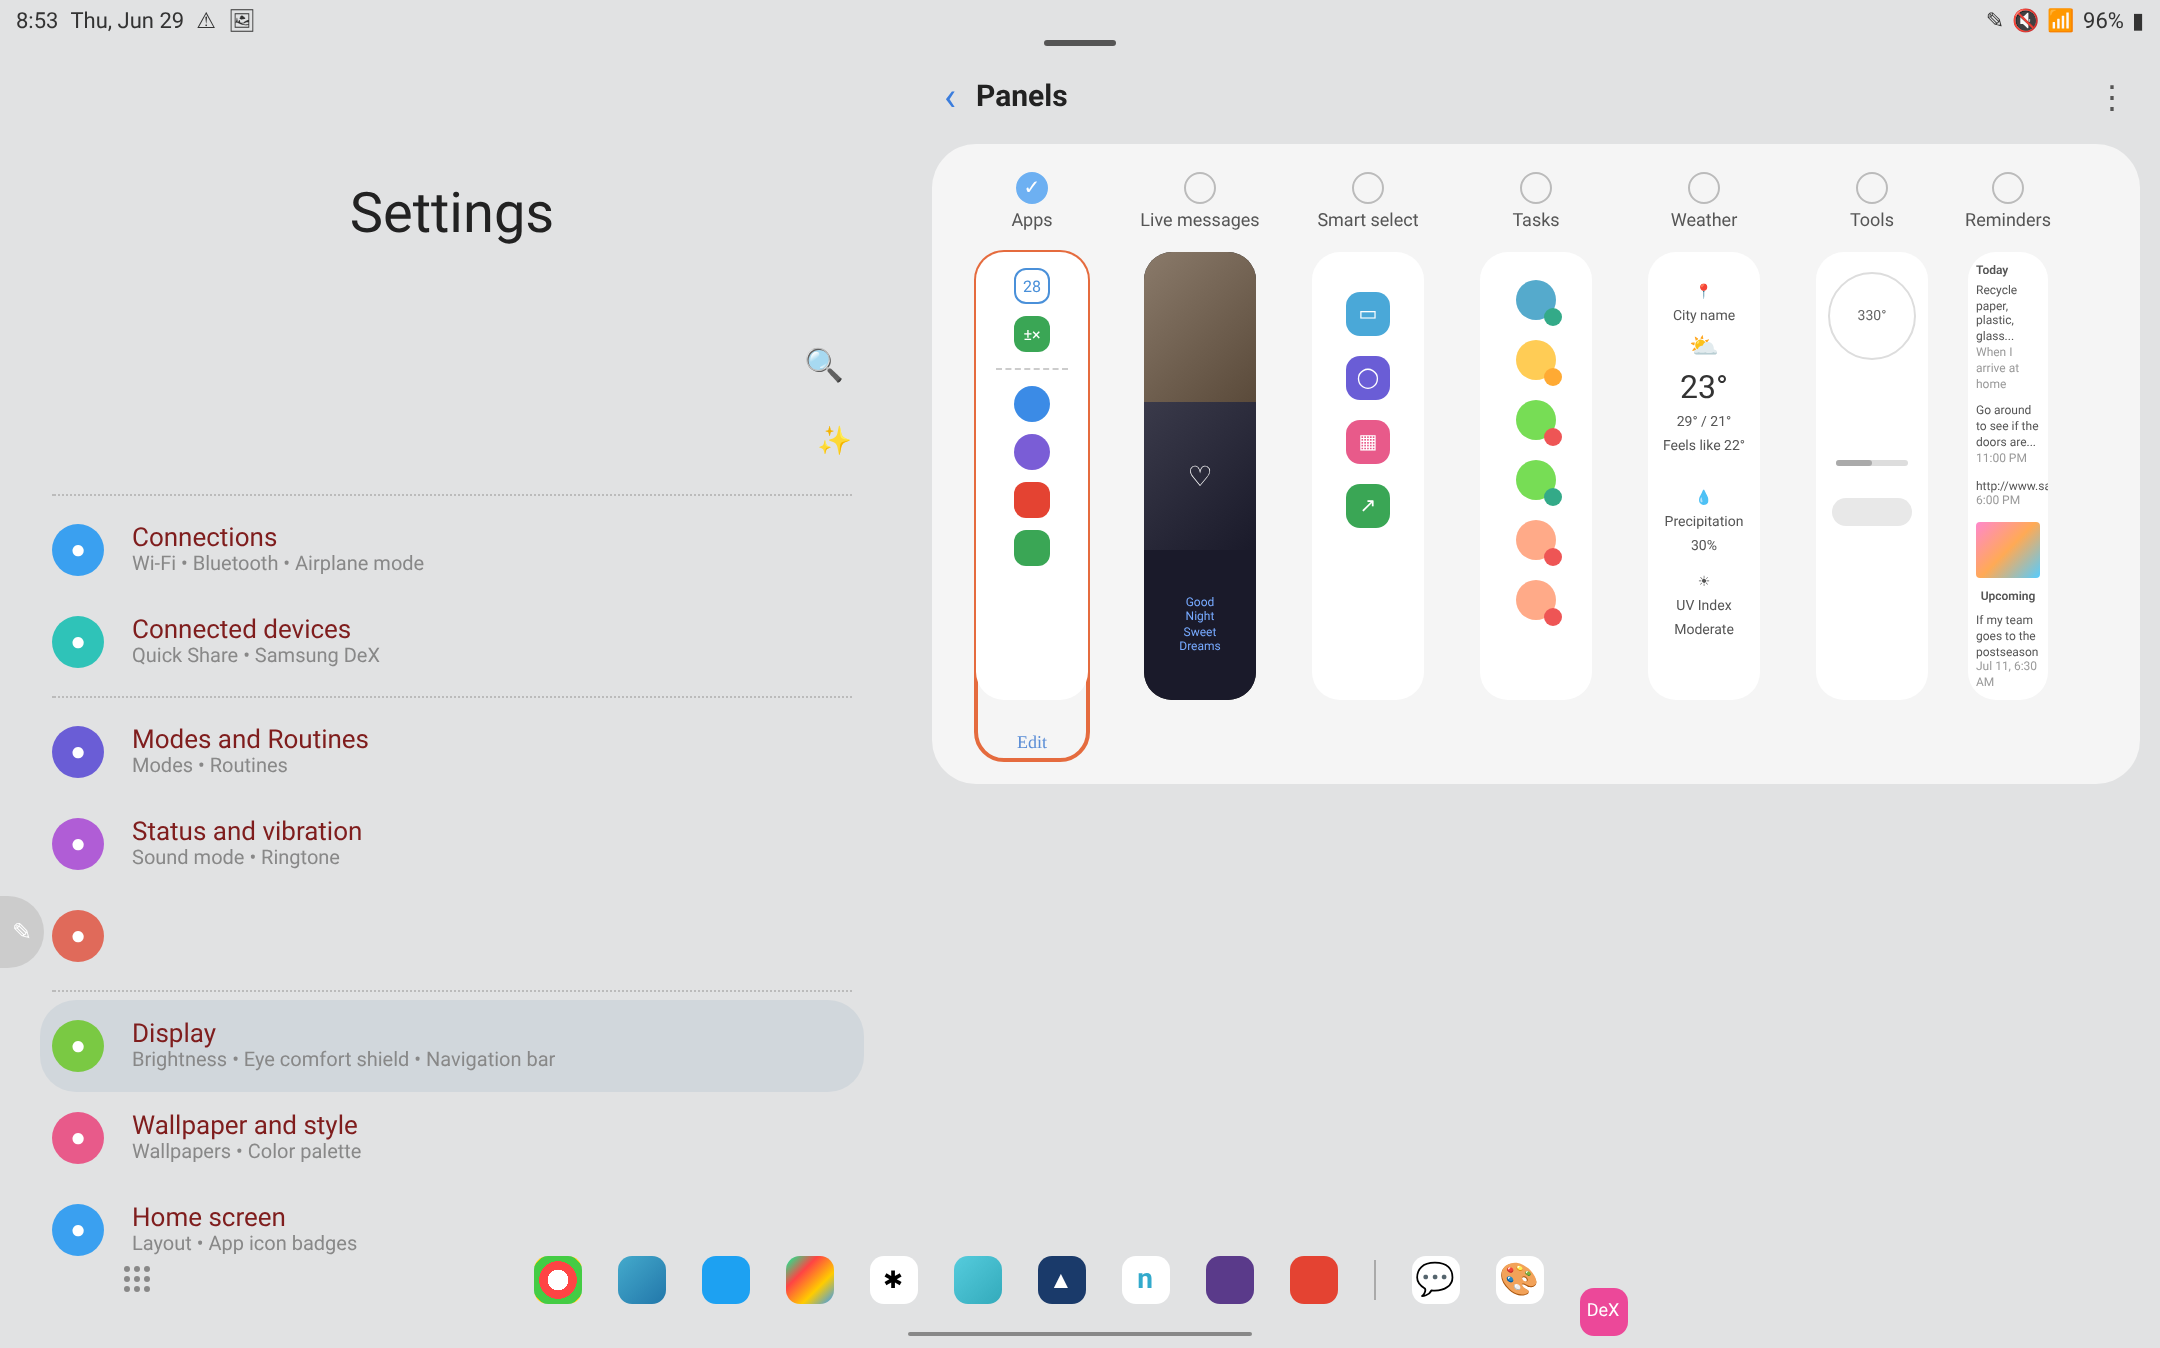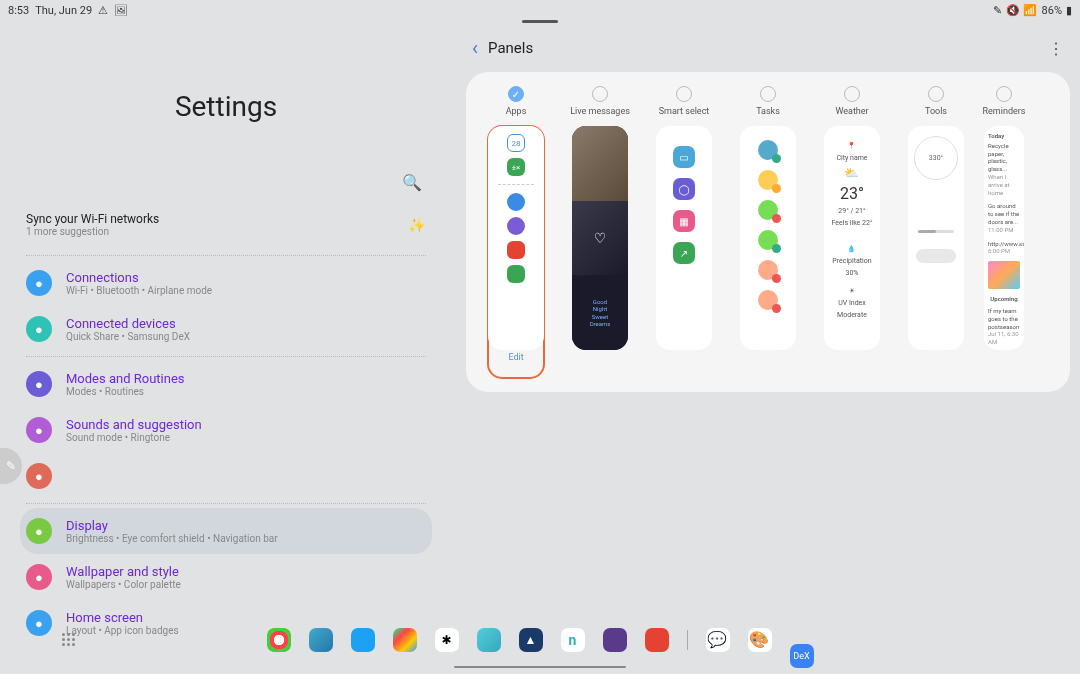--- a/index.html
+++ b/index.html
@@ -18,41 +18,41 @@
 .search-icon { font-size: 16px; color: #555; margin-right: 4px; }
 .suggestion-row { display: flex; align-items: center; padding: 8px 6px 14px; }
 .suggestion-text .main { font-size: 12px; color: #222; }
 .suggestion-text .sub { font-size: 10px; color: #888; }
 .sparkle { margin-left: auto; color: #f9a825; font-size: 14px; }
 .dotted-divider { border: none; border-top: 1px dotted #bbb; margin: 4px 6px; }
 
 .setting-item { display: flex; align-items: center; padding: 10px 6px; border-radius: 18px; cursor: pointer; }
 .setting-item.selected { background: #d1d7dc; }
 .setting-icon { width: 26px; height: 26px; border-radius: 50%; display: flex; align-items: center; justify-content: center; color: #fff; font-size: 13px; margin-right: 14px; flex-shrink: 0; }
-.setting-text .title { font-size: 13px; color: #6d28d9; }
+.setting-text .title { font-size: 13px; color: #7f1d1d; }
 .setting-text .sub { font-size: 10px; color: #888; }
 
 
 .panels-window { position: absolute; left: 466px; top: 30px; right: 10px; bottom: 60px; }
 .panels-header { display: flex; align-items: center; height: 36px; padding: 0 6px; }
 .back-arrow { color: #3b7ddd; font-size: 20px; margin-right: 10px; cursor: pointer; }
-.panels-title { font-size: 15px; color: #222; }
+.panels-title { font-size: 15px; color: #222; font-weight: bold; }
 .more-icon { margin-left: auto; color: #555; font-size: 16px; cursor: pointer; }
 
 .panels-body { background: #f5f5f5; border-radius: 22px; margin-top: 6px; height: 320px; padding: 14px 0 14px 14px; overflow: hidden; }
 .panel-columns { display: flex; gap: 12px; }
 .panel-col { width: 72px; display: flex; flex-direction: column; align-items: center; }
 .radio-circle { width: 16px; height: 16px; border: 1.5px solid #bbb; border-radius: 50%; margin-bottom: 4px; display: flex; align-items: center; justify-content: center; }
 .radio-circle.checked { background: #6db0f2; border-color: #6db0f2; }
 .radio-circle.checked::after { content: '✓'; color: #fff; font-size: 10px; }
 .panel-label { font-size: 9px; color: #555; margin-bottom: 10px; text-align: center; white-space: nowrap; }
 .panel-card { width: 56px; height: 224px; background: #fff; border-radius: 14px; overflow: hidden; position: relative; }
-.panel-col.selected-col .panel-card-wrap { outline: 2px solid #e56b3e; outline-offset: -1px; border-radius: 14px; padding-bottom: 16px; }
+.panel-col.selected-col .panel-card-wrap { outline: 2px solid #e56b3e; outline-offset: -1px; border-radius: 14px; padding-bottom: 4px; }
 .panel-card-wrap { display: flex; flex-direction: column; align-items: center; }
-.edit-link { font-size: 9px; color: #5a8dd6; margin-top: 2px; }
+.edit-link { font-size: 9px; color: #5a8dd6; margin-top: 16px; font-family: Liberation Serif, serif; }
 
 
 .apps-grid { display: flex; flex-direction: column; align-items: center; gap: 6px; padding: 8px 0; }
 .app-sq { width: 18px; height: 18px; border-radius: 6px; }
 .apps-dots { width: 36px; border-top: 1px dashed #ccc; margin: 2px 0; }
 
 
 .live-panel { background: #222; display: flex; flex-direction: column; }
 .live-img { flex: 1; background: linear-gradient(135deg,#8a7a6a,#5a4a3a); }
 .live-img.dark { background: linear-gradient(135deg,#3a3a4a,#1a1a2a); display:flex;align-items:center;justify-content:center;color:#fff;font-size:14px;}
@@ -109,39 +109,35 @@
   <div class="status-left">
     <span>8:53</span>
     <span>Thu, Jun 29</span>
     <span>⚠</span>
     <span>🖼</span>
   </div>
   <div class="status-right">
     <span>✎</span>
     <span>🔇</span>
     <span>📶</span>
-    <span>86%</span>
+    <span>96%</span>
     <span>▮</span>
   </div>
 </div>
 <div class="notch"></div>
 
 <div class="edit-fab">✎</div>
 
 <div class="settings-panel">
   <div class="settings-title">Settings</div>
   <div class="search-row">
     <span style="flex:1"></span>
     <span class="search-icon">🔍</span>
   </div>
   <div class="suggestion-row">
-    <div class="suggestion-text">
-      <div class="main">Sync your Wi-Fi networks</div>
-      <div class="sub">1 more suggestion</div>
-    </div>
     <span class="sparkle">✨</span>
   </div>
   <hr class="dotted-divider">
 
   <div id="settings-list">
       <div class="setting-item">
         <div class="setting-icon" style="background:#3aa0f0">●</div>
     <div class="setting-text">
           <div class="title">Connections</div>
           <div class="sub">Wi-Fi  •  Bluetooth  •  Airplane mode</div>
@@ -158,21 +154,21 @@
       <div class="setting-item">
         <div class="setting-icon" style="background:#6a5dd6">●</div>
     <div class="setting-text">
           <div class="title">Modes and Routines</div>
           <div class="sub">Modes  •  Routines</div>
         </div>
       </div>
       <div class="setting-item">
         <div class="setting-icon" style="background:#b05dd6">●</div>
     <div class="setting-text">
-          <div class="title">Sounds and suggestion</div>
+          <div class="title">Status and vibration</div>
           <div class="sub">Sound mode  •  Ringtone</div>
         </div>
       </div>
       <div class="setting-item">
         <div class="setting-icon" style="background:#e06a5a">●</div>
       </div>
       <hr class="dotted-divider">
       <div class="setting-item selected">
         <div class="setting-icon" style="background:#7ac943">●</div>
     <div class="setting-text">
@@ -361,15 +357,15 @@
   <div class="dock-icon" style="background:linear-gradient(135deg,#0f9,#f44,#fc0,#39f);"></div>
   <div class="dock-icon" style="background:#fff;display:flex;align-items:center;justify-content:center;font-size:12px;">✱</div>
   <div class="dock-icon" style="background:linear-gradient(135deg,#5cd,#3ab);"></div>
   <div class="dock-icon" style="background:#1a3a6a;color:#fff;display:flex;align-items:center;justify-content:center;font-size:12px;">▲</div>
   <div class="dock-icon" style="background:#fff;color:#3ac;display:flex;align-items:center;justify-content:center;font-size:14px;font-weight:bold;">n</div>
   <div class="dock-icon" style="background:#5a3a8a;"></div>
   <div class="dock-icon" style="background:#e44332;"></div>
   <div class="dock-sep"></div>
   <div class="dock-icon" style="background:#fff;display:flex;align-items:center;justify-content:center;">💬</div>
   <div class="dock-icon" style="background:#fff;display:flex;align-items:center;justify-content:center;">🎨</div>
-  <div class="dock-icon" style="background:#3b82f6;color:#fff;display:flex;align-items:center;justify-content:center;font-size:9px;margin-top:33px;">DeX</div>
+  <div class="dock-icon" style="background:#ec4899;color:#fff;display:flex;align-items:center;justify-content:center;font-size:9px;margin-top:33px;">DeX</div>
   <div class="dock-underline"></div>
 </div>
 
 </body></html>

